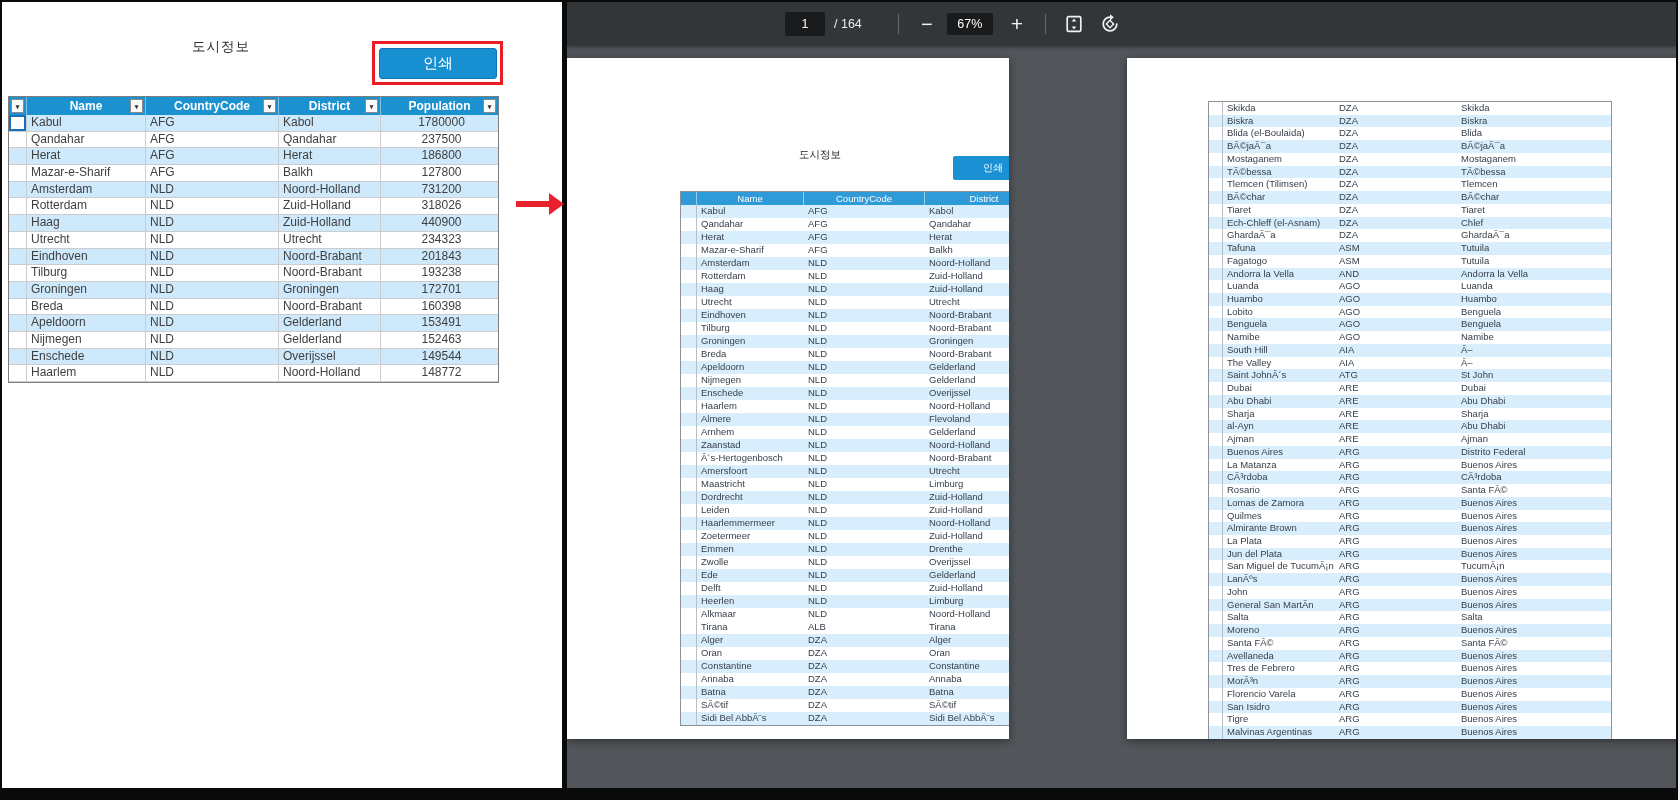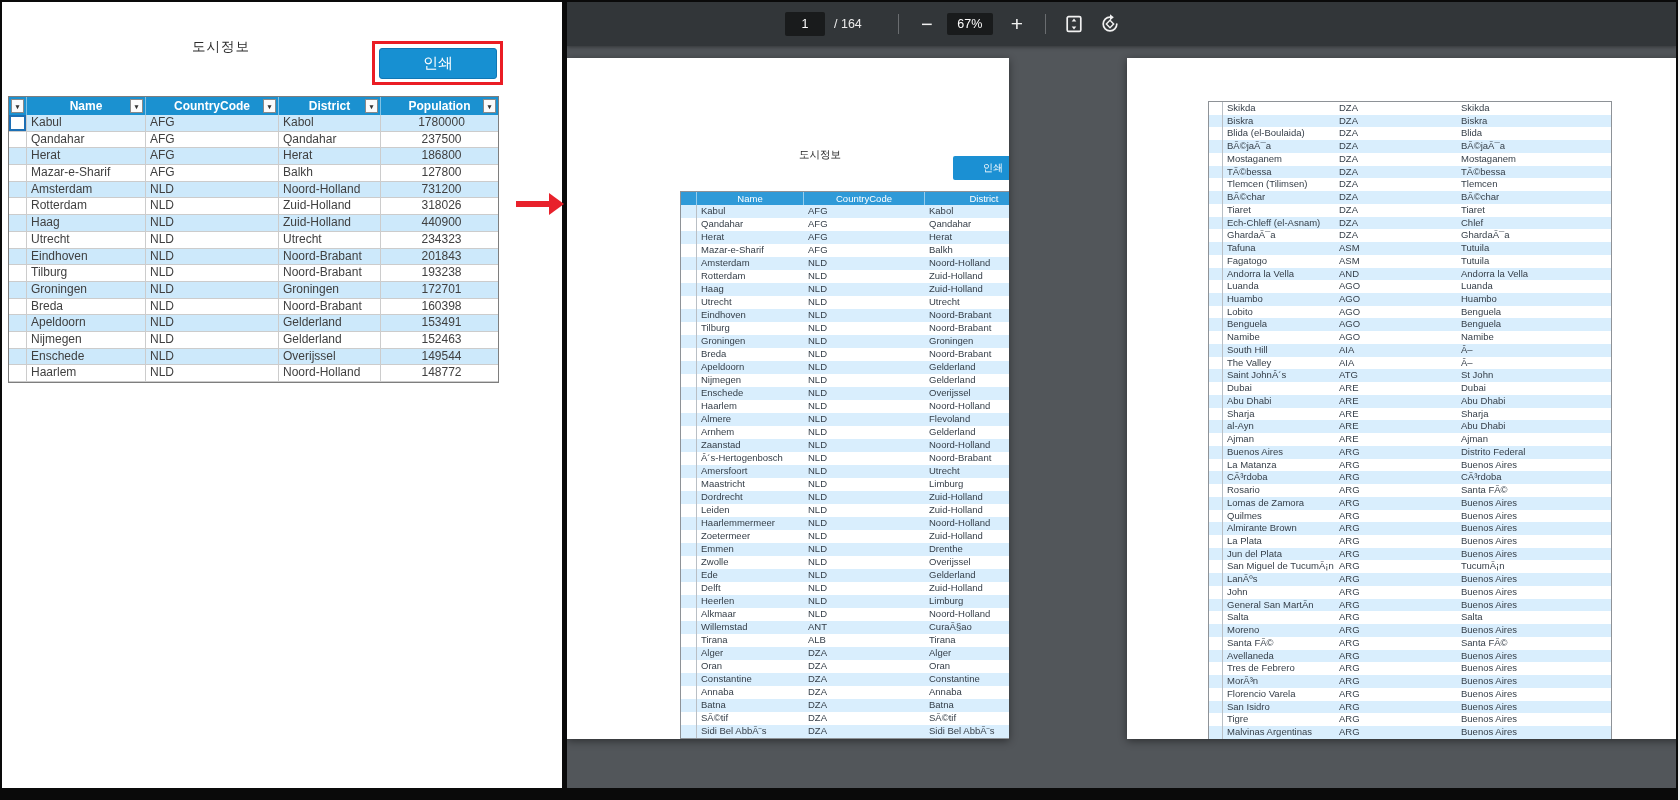--- a/index.html
+++ b/index.html
@@ -466,26 +466,20 @@
             <div class="tcell col0">Heerlen</div>
             <div class="tcell col1">NLD</div>
             <div class="tcell col2">Limburg</div>
           </div>
           <div class="trow bandB">
             <div class="tcell gutter"></div>
             <div class="tcell col0">Alkmaar</div>
             <div class="tcell col1">NLD</div>
             <div class="tcell col2">Noord-Holland</div>
           </div>
-          <div class="trow bandA">
-            <div class="tcell gutter"></div>
-            <div class="tcell col0">Willemstad</div>
-            <div class="tcell col1">ANT</div>
-            <div class="tcell col2">CuraÃ§ao</div>
-          </div>
           <div class="trow bandB">
             <div class="tcell gutter"></div>
             <div class="tcell col0">Tirana</div>
             <div class="tcell col1">ALB</div>
             <div class="tcell col2">Tirana</div>
           </div>
           <div class="trow bandA">
             <div class="tcell gutter"></div>
             <div class="tcell col0">Alger</div>
             <div class="tcell col1">DZA</div>

